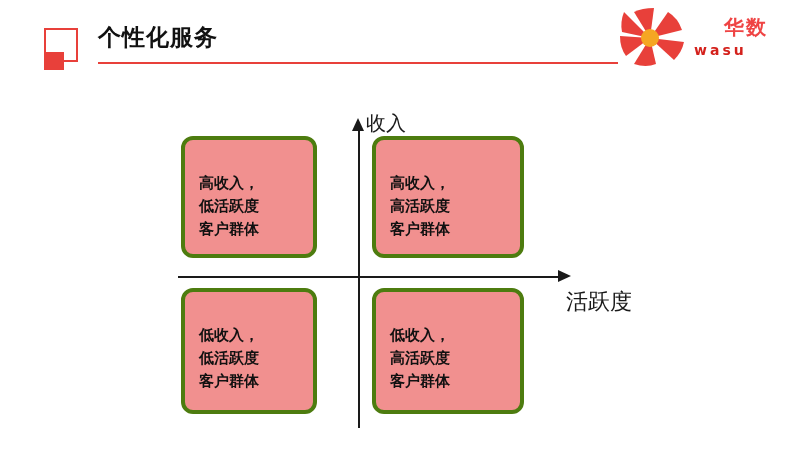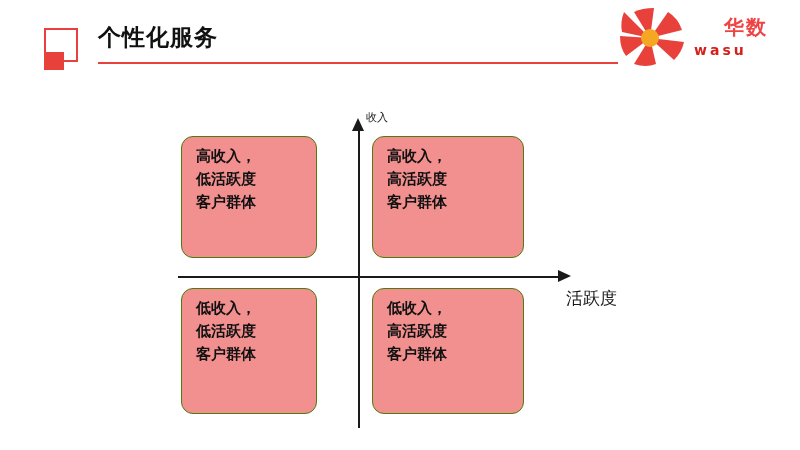--- a/index.html
+++ b/index.html
@@ -132,41 +132,41 @@
     top: 270px;
     width: 0; height: 0;
     border-top: 6.5px solid transparent;
     border-bottom: 6.5px solid transparent;
     border-left: 13px solid #1a1a1a;
   }
   .axis-label-y {
     position: absolute;
     left: 366px;
     top: 110px;
-    font-size: 11px;
+    font-size: 20px;
     color: #1a1a1a;
     white-space: nowrap;
   }
   .axis-label-x {
     position: absolute;
     left: 566px;
     top: 287px;
-    font-size: 17px;
+    font-size: 22px;
     color: #1a1a1a;
     white-space: nowrap;
   }
 
   
   .quad {
     position: absolute;
     background: #f1908f;
-    border: 1px solid #4d7c0f;
+    border: 4px solid #4d7c0f;
     border-radius: 12px;
     box-sizing: border-box;
-    padding: 8px 0 0 14px;
+    padding: 32px 0 0 14px;
   }
   .quad-line {
     font-size: 15px;
     line-height: 1.52;
     font-weight: bold;
     color: #111111;
     white-space: nowrap;
   }
   #quad-0 { left: 181px; top: 136px;  width: 136px; height: 122px; }
   #quad-1 { left: 372px; top: 136px;  width: 152px; height: 122px; }

